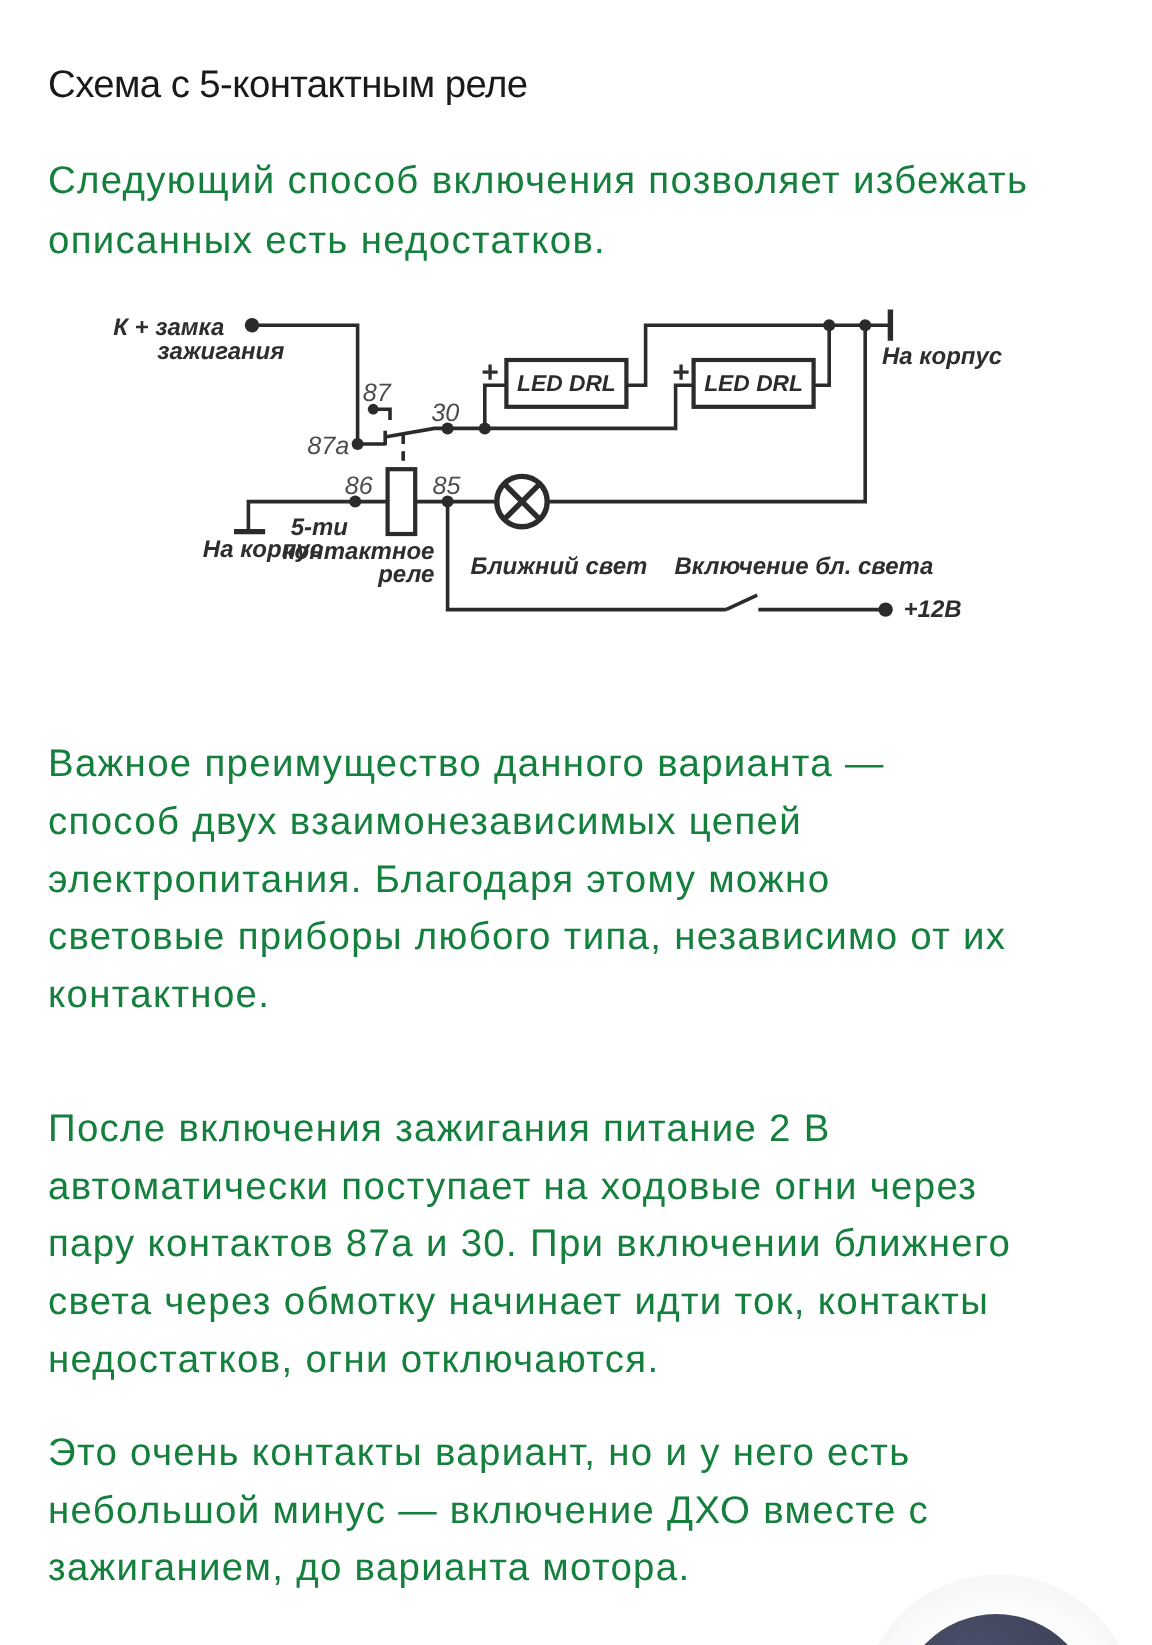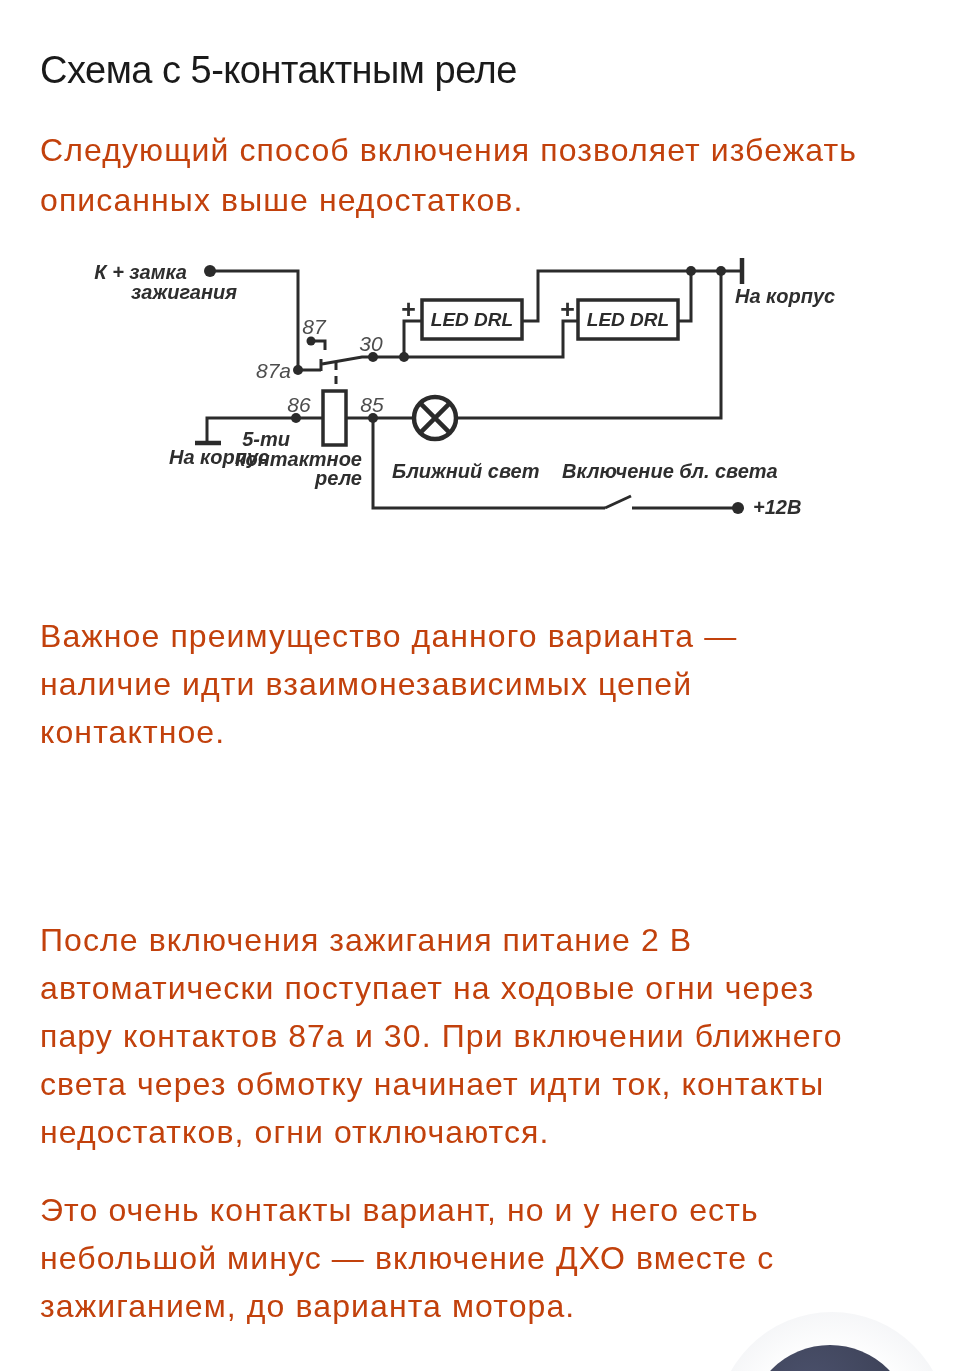--- a/index.html
+++ b/index.html
@@ -2,24 +2,24 @@
 <html lang="ru"><head>
 <meta charset="utf-8">
 <style>
   html,body{margin:0;padding:0;background:#ffffff;}
   .page{
     position:relative;width:960px;height:1371px;background:#ffffff;
     overflow:hidden;font-family:"Liberation Sans",sans-serif;
   }
   .title{
     position:absolute;left:40px;top:40px;margin:0;
-    font-size:38px;line-height:60px;font-weight:400;color:#1a1a1a;
+    font-size:32px;line-height:60px;font-weight:400;color:#1a1a1a;
     letter-spacing:-0.5px;white-space:nowrap;
   }
-  .para{position:absolute;left:40px;color:#c2410c;font-size:32px;letter-spacing:1.1px;}
+  .para{position:absolute;left:40px;color:#15803d;font-size:32px;letter-spacing:1.1px;}
   .para .line{height:48px;line-height:48px;white-space:nowrap;}
   .intro{top:125px;}
   .intro .line{height:50px;line-height:50px;}
   .p2{top:612px;}
   .p3{top:916px;}
   .p4{top:1186px;}
   .diagram{position:absolute;left:40px;top:242px;margin:0;width:880px;height:300px;}
   .wire{fill:none;stroke:#2b2b2b;stroke-width:3;}
   .thick{stroke-width:4.5;}
   .dashed{stroke-dasharray:8 6;}
@@ -45,21 +45,21 @@
 </style>
 </head>
 <body>
 
 <div class="page">
 
   <h1 class="title">Схема с 5-контактным реле</h1>
 
   <div class="para intro">
     <div class="line">Следующий способ включения позволяет избежать</div>
-    <div class="line">описанных выше недостатков.</div>
+    <div class="line">описанных есть недостатков.</div>
   </div>
 
   <figure class="diagram">
     <svg viewBox="0 0 880 300" width="880" height="300">
 
       <path class="wire" d="M170 29 H258 V128 H281"></path>
       <path class="wire" d="M281 117 V129"></path>
       <path class="wire" d="M282 122 L322 115 H333"></path>
       <path class="wire" d="M271 99 H285 V108"></path>
       <path class="wire dashed" d="M296 120 V149"></path>
@@ -110,21 +110,23 @@
       <text class="plus mid" x="527" y="76">+</text>
       <text class="lbl" x="695" y="61">На корпус</text>
       <text class="lbl" x="352" y="236">Ближний свет</text>
       <text class="lbl" x="522" y="236">Включение бл. света</text>
       <text class="lbl" x="713" y="272">+12В</text>
     </svg>
   </figure>
 
   <div class="para p2">
     <div class="line">Важное преимущество данного варианта —</div>
-    <div class="line">наличие идти взаимонезависимых цепей</div>
+    <div class="line">способ двух взаимонезависимых цепей</div>
+    <div class="line">электропитания. Благодаря этому можно</div>
+    <div class="line">световые приборы любого типа, независимо от их</div>
     <div class="line">контактное.</div>
   </div>
 
   <div class="para p3">
     <div class="line">После включения зажигания питание 2 В</div>
     <div class="line">автоматически поступает на ходовые огни через</div>
     <div class="line">пару контактов 87а и 30. При включении ближнего</div>
     <div class="line">света через обмотку начинает идти ток, контакты</div>
     <div class="line">недостатков, огни отключаются.</div>
   </div>

